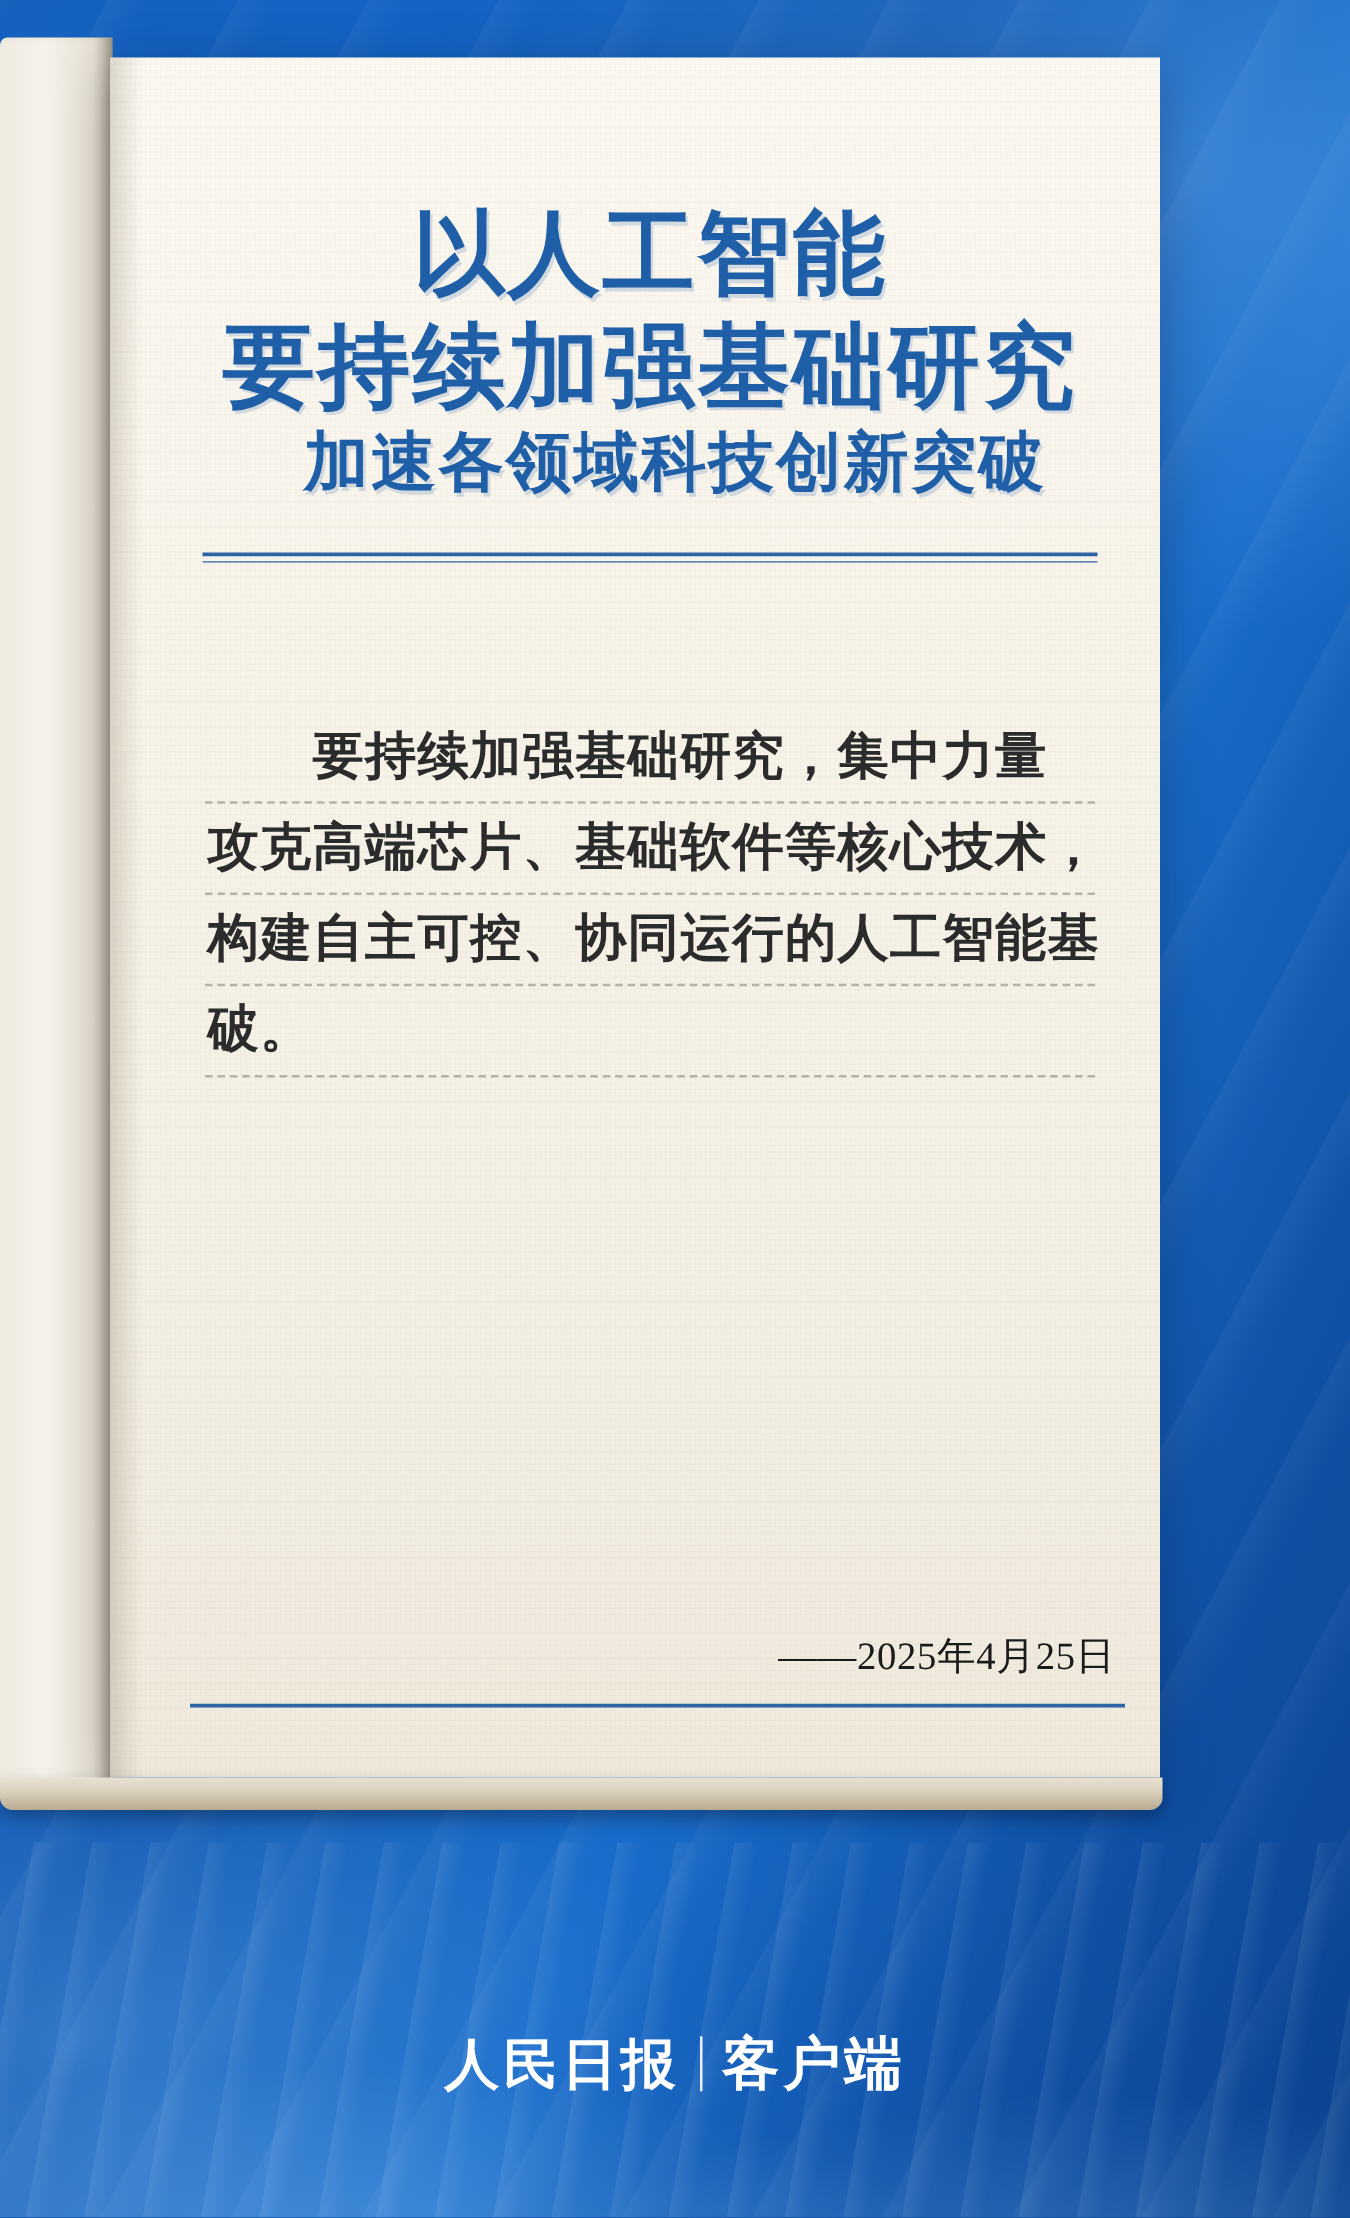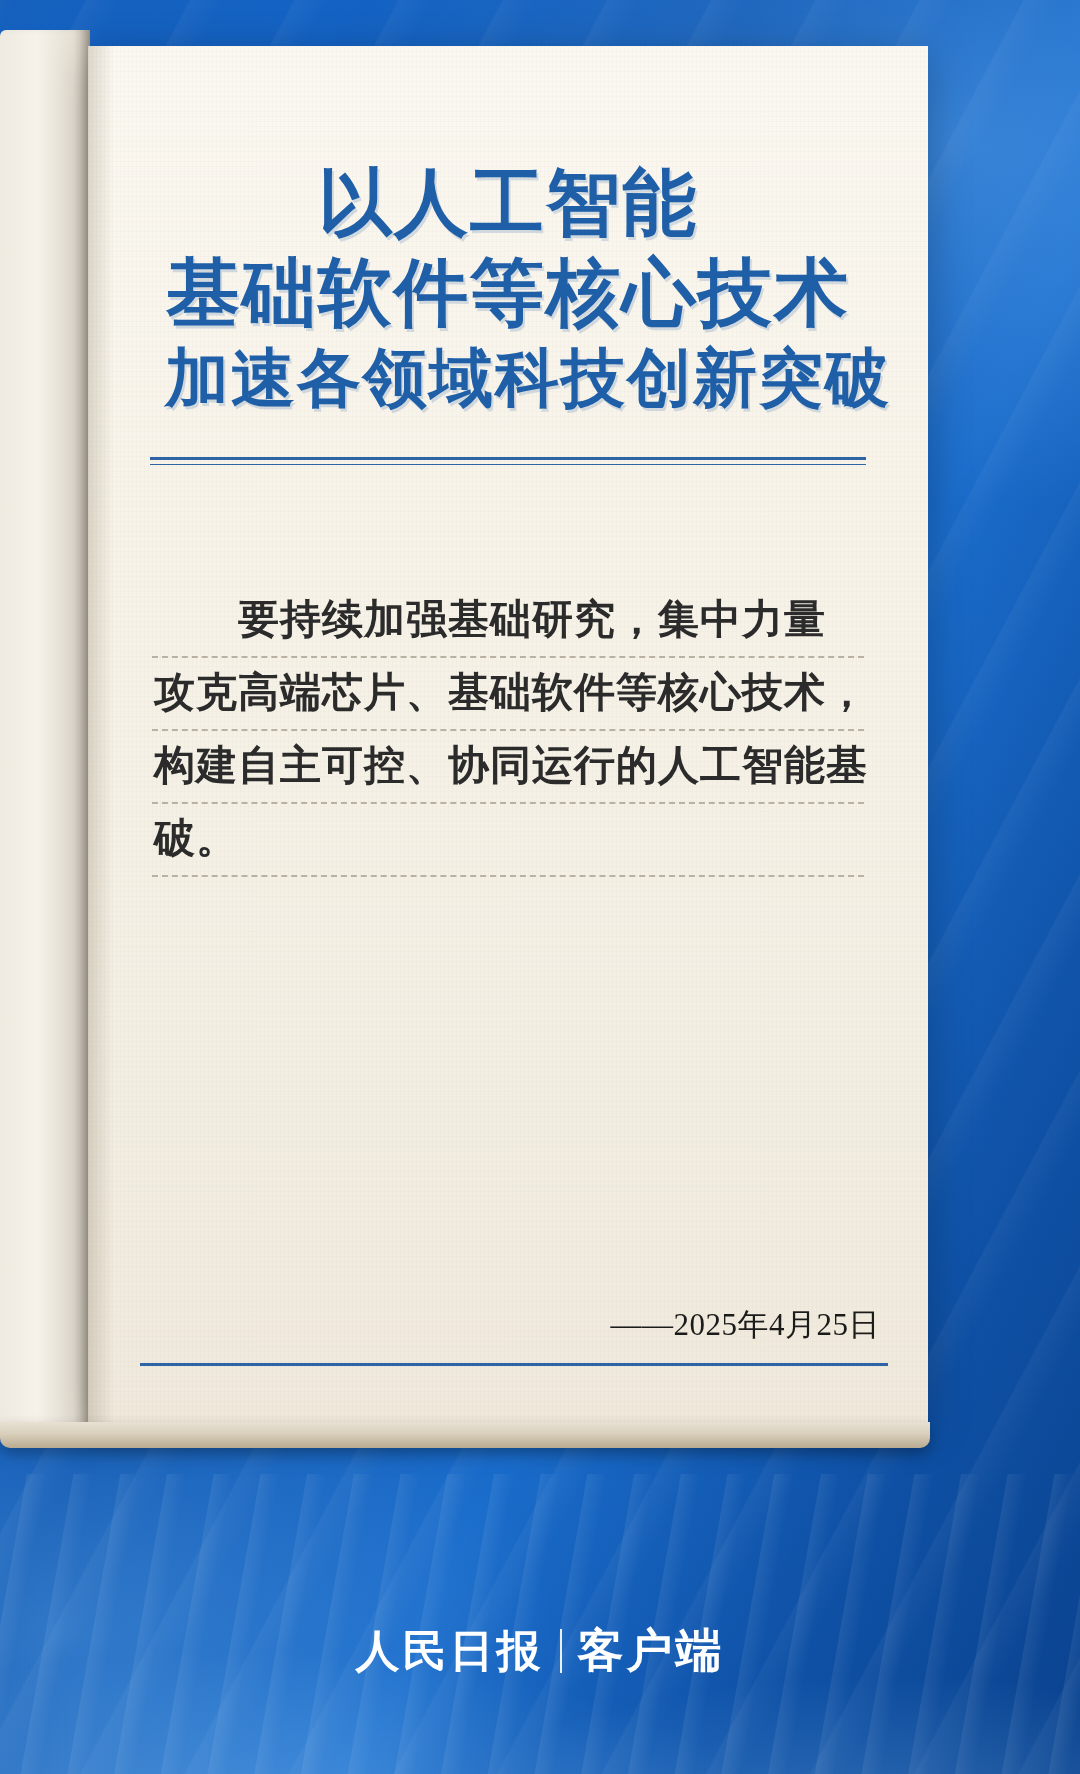--- a/index.html
+++ b/index.html
@@ -107,21 +107,21 @@
     width: 930px;
     height: 26px;
     background: linear-gradient(180deg, #e8e1d3 0%, #d9cfbb 45%, #b9ab91 100%);
     border-radius: 0 0 10px 10px;
     box-shadow: 0 6px 14px rgba(0,0,0,0.28);
   }
 
   
   .content {
     position: absolute;
-    left: 88px;
+    left: 100px;
     top: 16px;
     width: 840px;
     height: 1376px;
     padding: 0;
   }
 
   .headline {
     margin: 112px 0 0 0;
     text-align: center;
     color: #1f5fa8;
@@ -135,21 +135,21 @@
     font-size: 74px;
     line-height: 1.22;
   }
   .headline .l2 {
     display: block;
     font-size: 74px;
     line-height: 1.22;
   }
   .headline .l3 {
     display: block;
-    font-size: 64px;
+    font-size: 52px;
     line-height: 1.22;
     margin-left: 40px;
   }
 
   .rule {
     width: 716px;
     margin: 40px auto 0 auto;
     border-top: 3px solid #2c64a6;
     border-bottom: 1px solid #2c64a6;
     height: 4px;
@@ -264,21 +264,21 @@
 
   <div class="book">
     <div class="page-left"></div>
     <div class="page"></div>
     <div class="book-bottom"></div>
 
     <div class="content">
 
       <div class="headline">
         <span class="l1">以人工智能</span>
-        <span class="l2">基础软件等核心技术</span>
+        <span class="l2">要持续加强基础研究</span>
         <span class="l3">加速各领域科技创新突破</span>
       </div>
 
       <div class="rule"></div>
 
       <div class="quote">
         <div class="line first">要持续加强基础研究，集中力量</div>
         <div class="line">攻克高端芯片、基础软件等核心技术，</div>
         <div class="line">构建自主可控、协同运行的人工智能基</div>
         <div class="line">破。</div>

